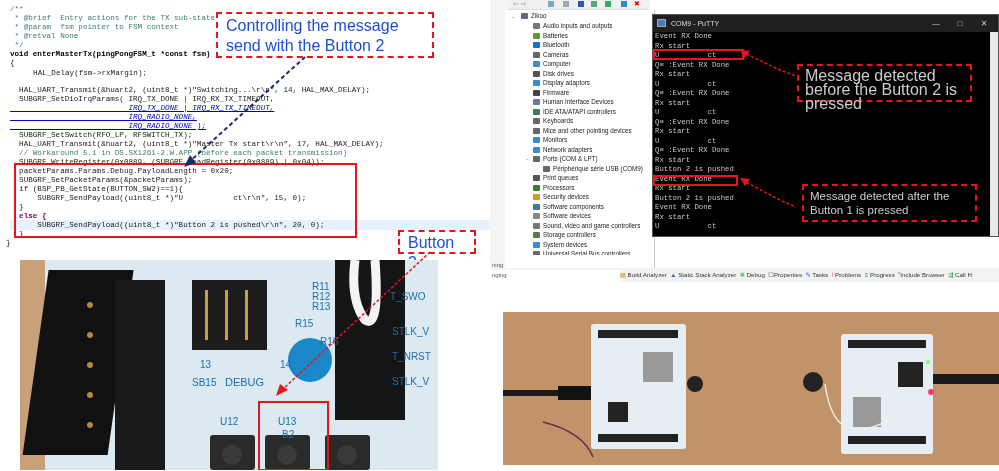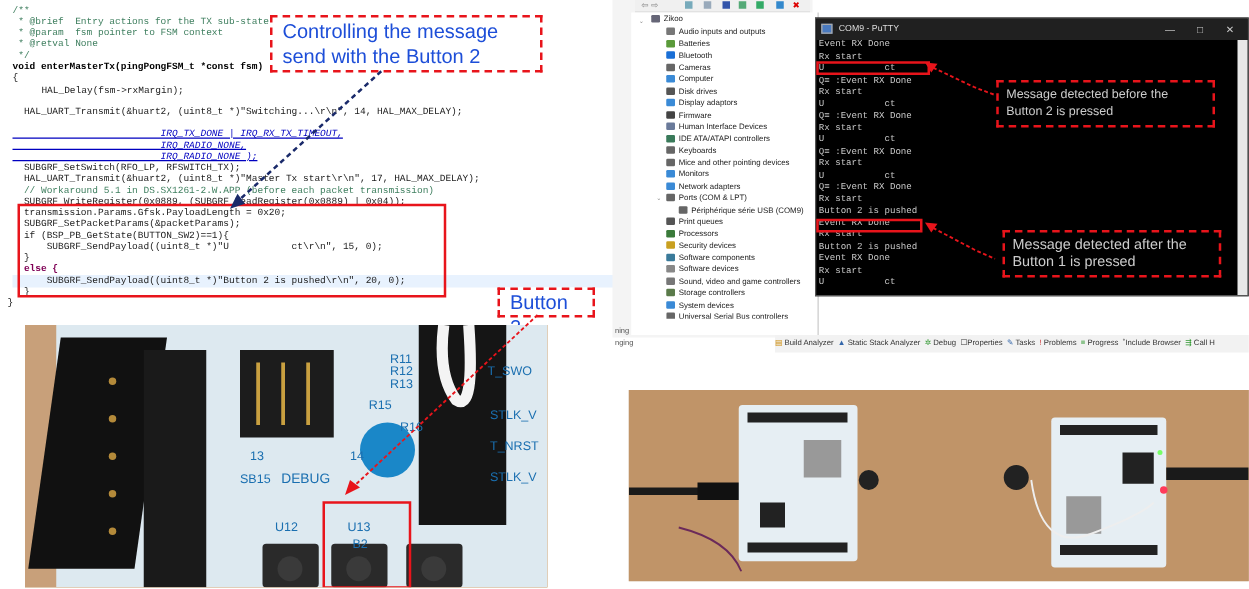--- a/index.html
+++ b/index.html
@@ -42,28 +42,29 @@
 <div id="code" class="abs">
   <div class="cl cmt" style="top:5px;left:10px">/**</div>
   <div class="cl cmt" style="top:14px;left:10px"> * @brief  Entry actions for the TX sub-state of the Master state</div>
   <div class="cl cmt" style="top:23px;left:10px"> * @param  fsm pointer to FSM context</div>
   <div class="cl cmt" style="top:32px;left:10px"> * @retval None</div>
   <div class="cl cmt" style="top:41px;left:10px"> */</div>
   <div class="cl fn" style="top:50px;left:10px">void enterMasterTx(pingPongFSM_t *const fsm)</div>
   <div class="cl" style="top:59px;left:10px">{</div>
   <div class="cl" style="top:69px;left:24px">  HAL_Delay(fsm-&gt;rxMargin);</div>
   <div class="cl" style="top:86px;left:10px">  HAL_UART_Transmit(&amp;huart2, (uint8_t *)"Switching...\r\n", 14, HAL_MAX_DELAY);</div>
+  <div class="cl" style="top:95px;left:10px">  SUBGRF_SetDioIrqParams( IRQ_TX_DONE | IRQ_RX_TX_TIMEOUT,</div>
   <div class="cl con" style="top:104px;left:10px">                          IRQ_TX_DONE | IRQ_RX_TX_TIMEOUT,</div>
   <div class="cl con" style="top:113px;left:10px">                          IRQ_RADIO_NONE,</div>
   <div class="cl con" style="top:122px;left:10px">                          IRQ_RADIO_NONE );</div>
   <div class="cl" style="top:131px;left:10px">  SUBGRF_SetSwitch(RFO_LP, RFSWITCH_TX);</div>
   <div class="cl" style="top:140px;left:10px">  HAL_UART_Transmit(&amp;huart2, (uint8_t *)"Master Tx start\r\n", 17, HAL_MAX_DELAY);</div>
   <div class="cl cmt" style="top:149px;left:10px">  // Workaround 5.1 in DS.SX1261-2.W.APP (before each packet transmission)</div>
   <div class="cl" style="top:158px;left:10px">  SUBGRF_WriteRegister(0x0889, (SUBGRF_ReadRegister(0x0889) | 0x04));</div>
-  <div class="cl" style="top:167px;left:10px">  transmission.Params.Gfsk.PayloadLength = 0x20;</div>
+  <div class="cl" style="top:167px;left:10px">  packetParams.Params.Debug.PayloadLength = 0x20;</div>
   <div class="cl" style="top:176px;left:10px">  SUBGRF_SetPacketParams(&amp;packetParams);</div>
   <div class="cl" style="top:185px;left:10px">  if (BSP_PB_GetState(BUTTON_SW2)==1){</div>
   <div class="cl" style="top:194px;left:10px">      SUBGRF_SendPayload((uint8_t *)"U           ct\r\n", 15, 0);</div>
   <div class="cl" style="top:203px;left:10px">  }</div>
   <div class="cl kw" style="top:212px;left:10px">  else {</div>
   <div class="abs hl" style="top:220px;left:10px;width:490px;height:10px"></div>
   <div class="cl" style="top:221px;left:10px">      SUBGRF_SendPayload((uint8_t *)"Button 2 is pushed\r\n", 20, 0);</div>
   <div class="cl" style="top:230px;left:10px">  }</div>
   <div class="cl" style="top:239px;left:6px">}</div>
 
@@ -240,21 +241,21 @@
   <div class="abs redbox" style="left:0;top:160px;width:85px;height:11px"></div>
 </div>
 
 <svg class="abs" style="left:740px;top:50px" width="60" height="180">
   <path d="M2 2 L40 20 L56 26" fill="none" stroke="#e8141b" stroke-width="1.5" stroke-dasharray="3,2"></path>
   <polygon points="0,0 10,1 5,8" fill="#e8141b"></polygon>
   <path d="M2 130 L40 150 L56 157" fill="none" stroke="#e8141b" stroke-width="1.5" stroke-dasharray="3,2"></path>
   <polygon points="0,128 10,129 5,136" fill="#e8141b"></polygon>
 </svg>
 <div class="abs" style="left:797px;top:64px;width:175px;height:38px;border:2px dashed #e8141b;padding:3px 6px;background:#000">
-  <div style="font-size:10px;color:#ccc;line-height:14px">Message detected before the Button 2 is pressed</div>
+  <div style="font-size:16px;color:#ccc;line-height:14px">Message detected before the Button 2 is pressed</div>
 </div>
 <div class="abs" style="left:802px;top:184px;width:175px;height:38px;border:2px dashed #e8141b;padding:3px 6px;background:#000">
   <div style="font-size:11.5px;color:#ccc;line-height:14px">Message detected after the Button 1 is pressed</div>
 </div>
 
 <div id="photo2" class="abs">
   <svg width="496" height="153">
     <rect width="496" height="153" fill="#c09468"></rect>
 
     <rect x="0" y="78" width="90" height="6" fill="#1a1a1a"></rect>

